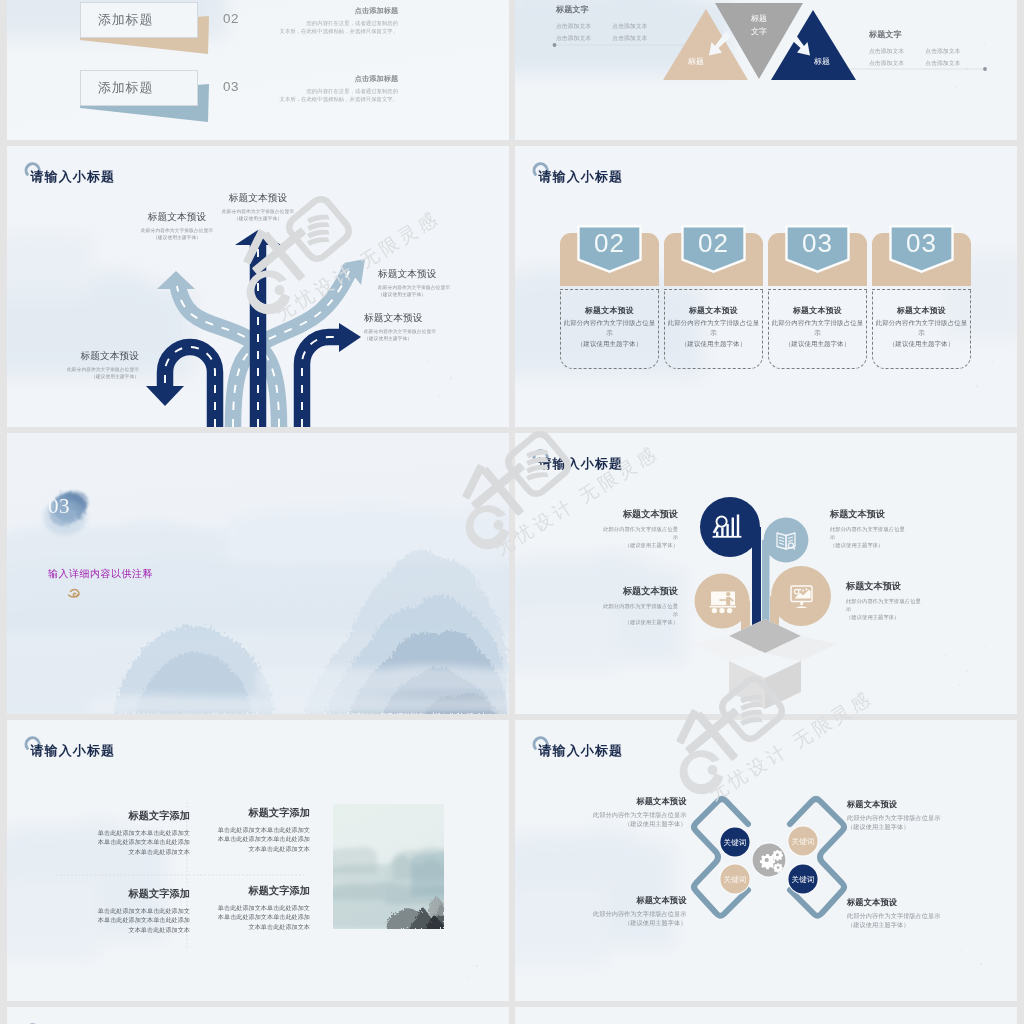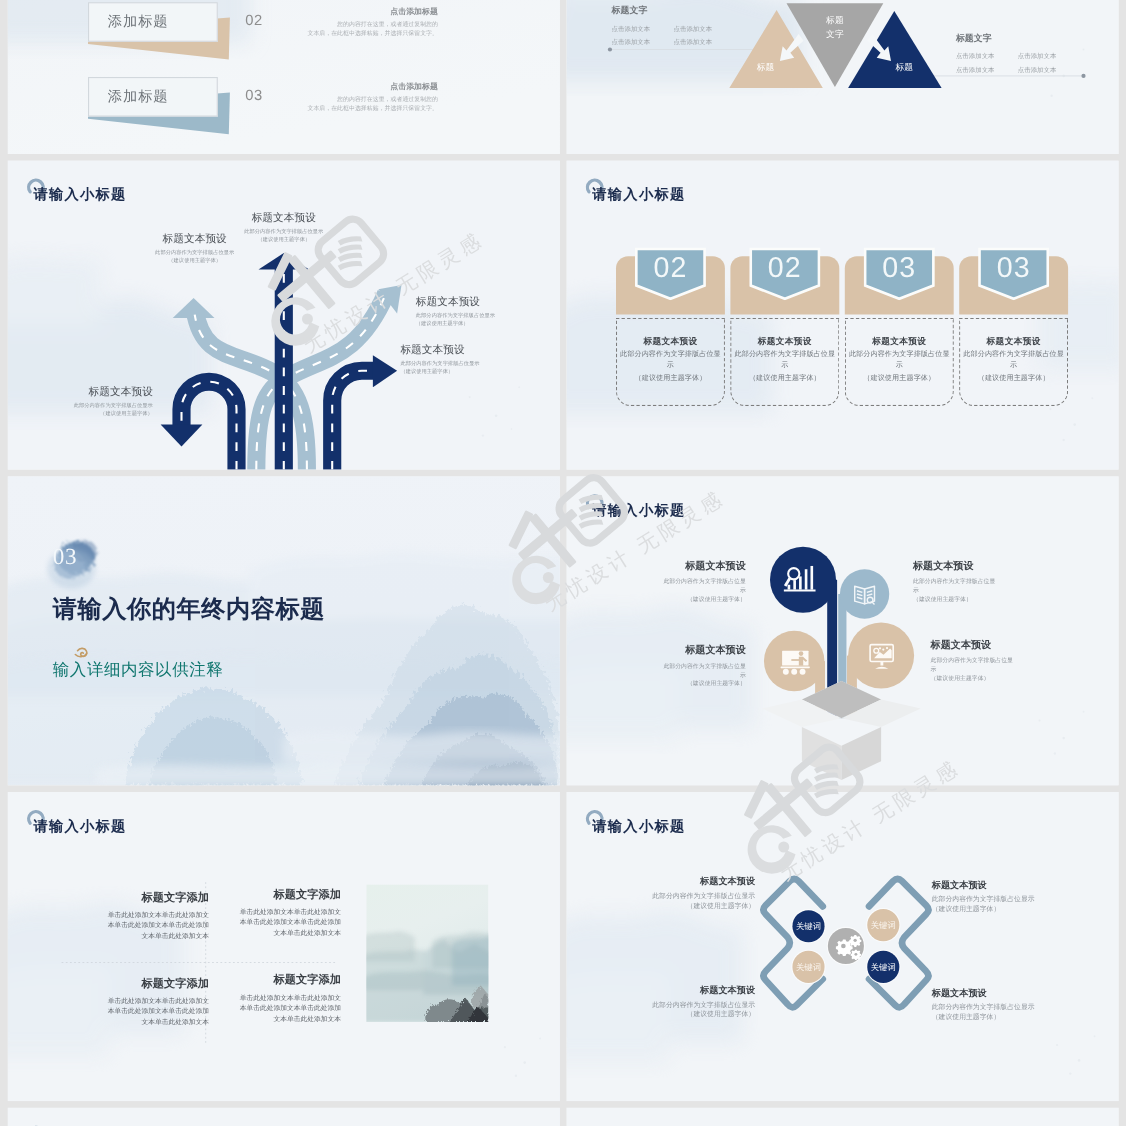--- a/index.html
+++ b/index.html
@@ -51,21 +51,21 @@
   .ncard-rib{position:absolute;left:17px;top:79px;width:65px;height:48px;}
   .ncard-num{position:absolute;left:0;top:82px;width:99px;text-align:center;
              font-size:26px;color:#f3f8f9;font-family:"Liberation Sans",sans-serif;
              font-weight:300;letter-spacing:1px;}
   
   .cv-num{position:absolute;left:41px;top:61px;font-family:"Liberation Serif",serif;
           font-size:21px;color:#f4f8fb;letter-spacing:0.5px;}
   .cv-title{position:absolute;left:41px;top:106px;font-family:"Liberation Serif",serif;
             font-weight:700;font-size:22px;color:#1b2b4d;letter-spacing:0.5px;}
   .cv-sub{position:absolute;left:41px;top:134px;font-family:"Liberation Serif",serif;
-          font-size:15px;color:#0f766e;letter-spacing:0.5px;margin-top:33px;}
+          font-size:10px;color:#a21caf;letter-spacing:0.5px;}
   
   .bx-lbl{position:absolute;width:125px;}
   .bx-t{font-size:9.15px;color:#3f444a;letter-spacing:0.05px;margin-bottom:4px;font-weight:700;}
   .bx-d{font-size:5.3px;color:#8e949a;letter-spacing:0.05px;line-height:8px;}
   
   .qd-cell{position:absolute;width:140px;text-align:right;}
   .qd-t{font-size:10.2px;color:#3a3f45;letter-spacing:0.05px;margin-bottom:5px;font-weight:700;}
   .qd-d{font-size:6.1px;color:#5d6268;letter-spacing:0.05px;line-height:9.3px;}
   .qd-img{position:absolute;left:326px;top:84px;width:111px;height:125px;}
   
@@ -406,21 +406,20 @@
     <g filter="url(#soft2)" opacity="0.35">
       <ellipse cx="58" cy="84" rx="22" ry="18" fill="#a8c1d8"></ellipse>
     </g>
 
     <g opacity="0.9">
       <path d="M63.5 158.5 c 2.2 -3 6.6 -2.6 8 0.3 c 1.4 2.6 -0.6 5.2 -3 5 c -1.8 -0.2 -2.6 -1.8 -1.9 -2.9 c 0.5 -0.8 1.7 -0.8 2.1 -0.1" fill="none" stroke="#c09457" stroke-width="1.5" stroke-linecap="round"></path>
       <path d="M61.5 162 c 2.8 3 7.9 2.6 10.2 -0.8" fill="none" stroke="#c09457" stroke-width="1.5" stroke-linecap="round"></path>
     </g>
   </svg>
   <div class="cv-num">03</div>
-  <div class="cv-title">请输入你的年终内容标题</div>
   <div class="cv-sub">输入详细内容以供注释</div>
 </div>
 
 <div class="slide" id="sl6" style="left:515px;top:433px;">
   <svg class="sbg" viewBox="0 0 502 281">
     <rect width="502" height="281" fill="#f2f5f8"></rect>
     <g filter="url(#blr1)" opacity="0.4">
       <path d="M-20 140 C 16 110 48 132 84 120 C 116 110 138 142 170 134 L 170 230 L -20 230 Z" fill="#d6e2ee"></path>
       <path d="M-20 186 C 30 168 60 180 100 174 L 100 240 L -20 240 Z" fill="#dde8f1"></path>
     </g>

